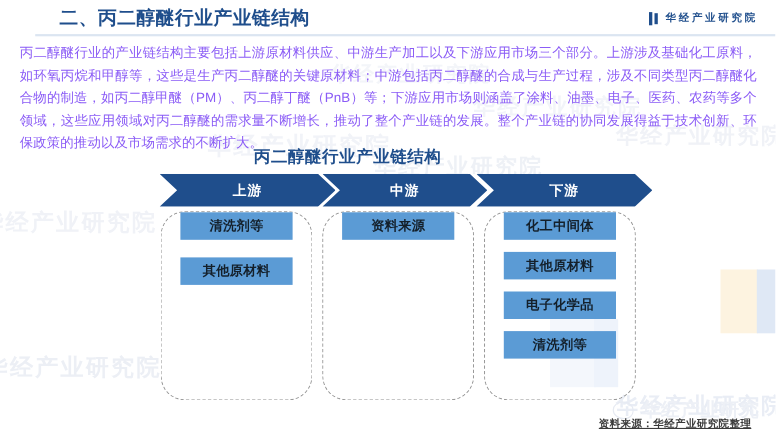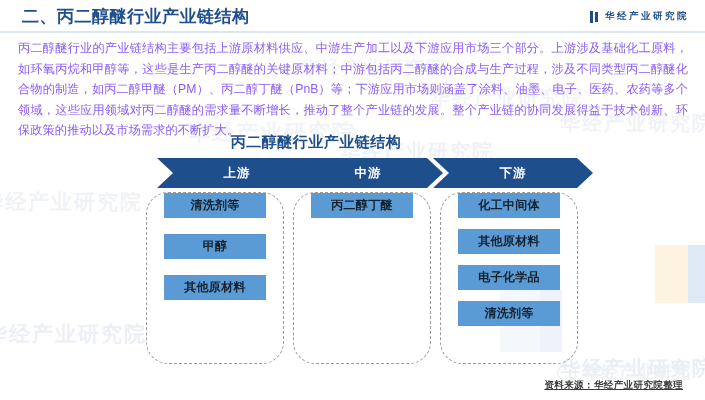--- a/index.html
+++ b/index.html
@@ -43,20 +43,21 @@
   .wm-block-1 { left: 655px; top: 245px; width: 34px; height: 58px; background:#fdf3e0; }
   .wm-block-2 { left: 688px; top: 245px; width: 17px; height: 58px; background:#dfe8f5; }
   .wm-block-3 { left: 500px; top: 290px; width: 42px; height: 62px; background:#f4f7fc; }
   .wm-block-4 { left: 540px; top: 290px; width: 22px; height: 62px; background:#eef3fb; }
 
   
   .header {
     position: relative;
     height: 32px;
     z-index: 3;
+    margin-left: 32px;
   }
   .header-title {
     position: absolute;
     left: 22px;
     top: 5px;
     font-size: 17px;
     font-weight: bold;
     color: #1f4e8c;
     letter-spacing: 0.5px;
   }
@@ -153,21 +154,21 @@
     display: flex;
     align-items: center;
     justify-content: center;
   }
   .chevron-label {
     color: #ffffff;
     font-size: 12.5px;
     font-weight: bold;
     letter-spacing: 1px;
   }
-  .chev-1 { left: 12px;   width: 160px; }
+  .chev-1 { left: 0px;   width: 160px; }
   .chev-2 { left: 148px; width: 150px; }
   .chev-3 { left: 288px; width: 160px; }
 
   
   .col {
     position: absolute;
     top: 62px;
     height: 172px;
     border: 1.3px dashed #9a9a9a;
     border-radius: 22px;
@@ -281,28 +282,27 @@
       <span class="chevron-label">中游</span>
     </div>
     <div class="chevron chev-3">
       <span class="chevron-label">下游</span>
     </div>
   </div>
 
   <div class="col col-up">
     <div class="col-inner">
       <div class="node">清洗剂等</div>
-      <div class="node">甲醇</div>
       <div class="node">其他原材料</div>
     </div>
   </div>
 
   <div class="col col-mid">
     <div class="col-inner">
-      <div class="node">丙二醇丁醚</div>
+      <div class="node">资料来源</div>
     </div>
   </div>
 
   <div class="col col-down">
     <div class="col-inner">
       <div class="node">化工中间体</div>
       <div class="node">其他原材料</div>
       <div class="node">电子化学品</div>
       <div class="node">清洗剂等</div>
     </div>

